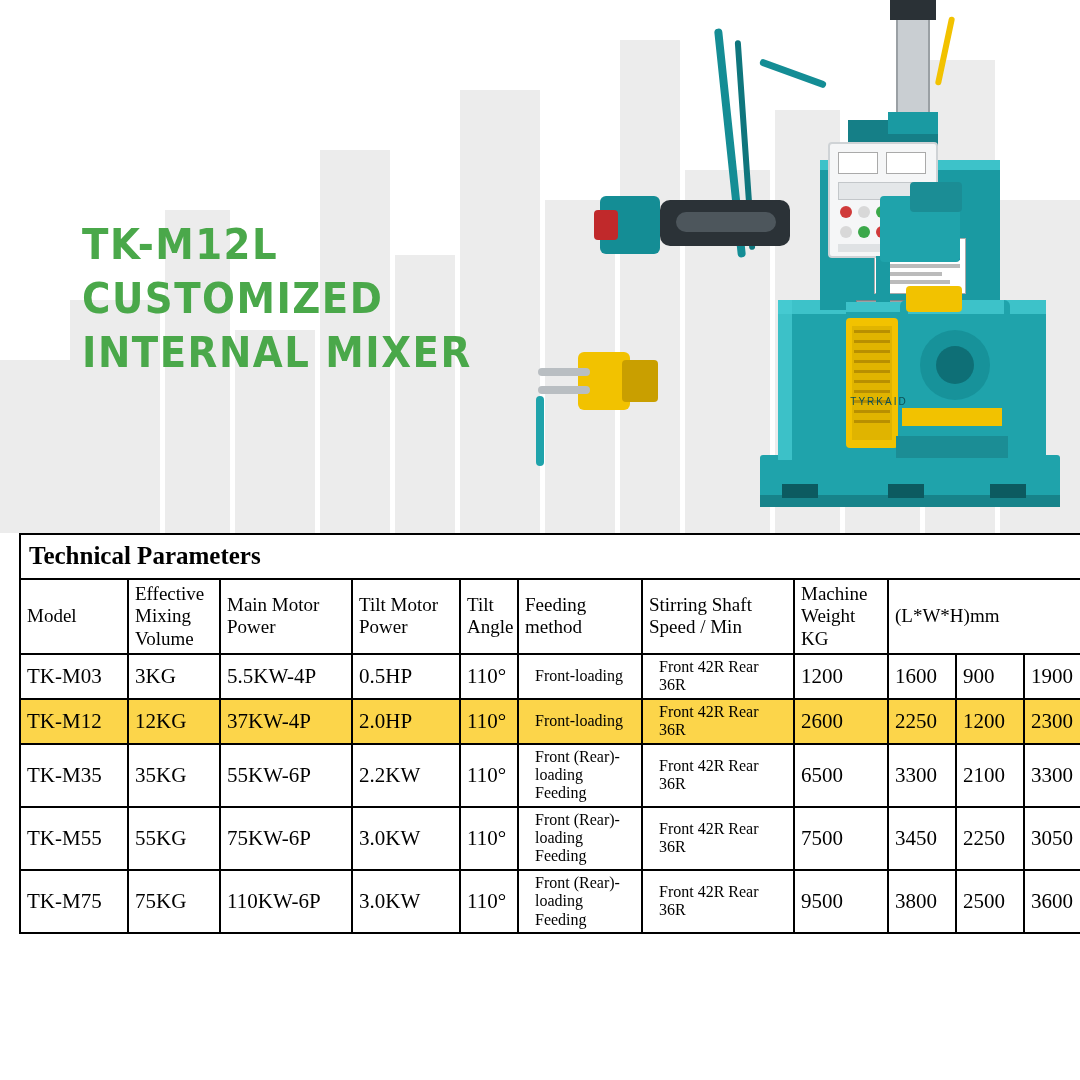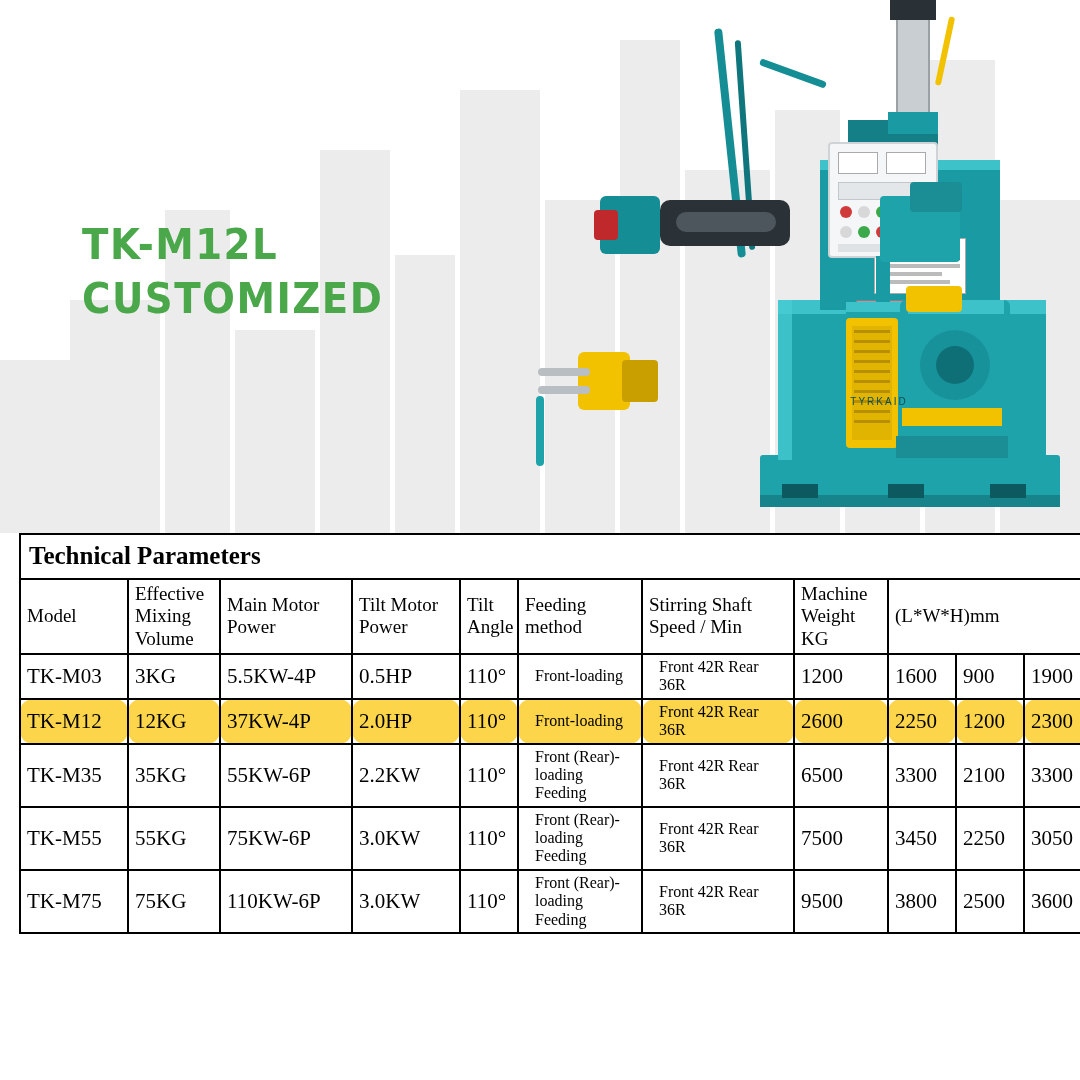--- a/index.html
+++ b/index.html
@@ -39,21 +39,21 @@
   td, th {
     border:2px solid #000; padding:3px 6px; text-align:left;
     vertical-align:middle; font-size:21px; line-height:1.15;
     color:#000; background:#fff; font-weight:normal;
   }
   #tp-title td {
     font-weight:bold; font-size:25px; padding:7px 8px;
   }
   .hdr td { font-size:19px; line-height:1.18; vertical-align:middle; }
   .small { font-size:16px; line-height:1.15;padding-left:16px; }
-  tr.highlight td { background:#fcd54a;border-radius:13px; }
+  tr.highlight td { background:#fcd54a; }
   .c-model   { width:108px; }
   .c-vol     { width:92px;  }
   .c-main    { width:132px; }
   .c-tilt    { width:108px; }
   .c-angle   { width:58px;  }
   .c-feed    { width:124px; }
   .c-speed   { width:152px; }
   .c-weight  { width:94px;  }
   .c-dim     { width:68px;  }
 </style>
@@ -280,20 +280,21 @@
     <div class="mp" style="left:446px; top:346px; width:38px;  height:38px; background:#0e6f76; border-radius:50%;"></div>
     <div class="mp" style="left:412px; top:408px; width:100px; height:18px; background:#f2c200;"></div>
     <div class="mp" style="left:406px; top:436px; width:112px; height:22px; background:#1b8d95;"></div>
 
     <div class="mp" style="left:358px; top:396px; width:62px; height:14px; background:transparent; color:#0b4f55;
                 font-family:'Liberation Sans',sans-serif; font-size:10px; letter-spacing:2px; text-align:center;">TYRKAID</div>
   </div>
 
   <div id="title">
     <div>TK-M12L CUSTOMIZED</div>
+    <div>INTERNAL MIXER</div>
   </div>
 </div>
 
 <div id="table-wrap">
   <table>
     <colgroup>
       <col class="c-model">
         <col class="c-vol">
         <col class="c-main">
         <col class="c-tilt">

